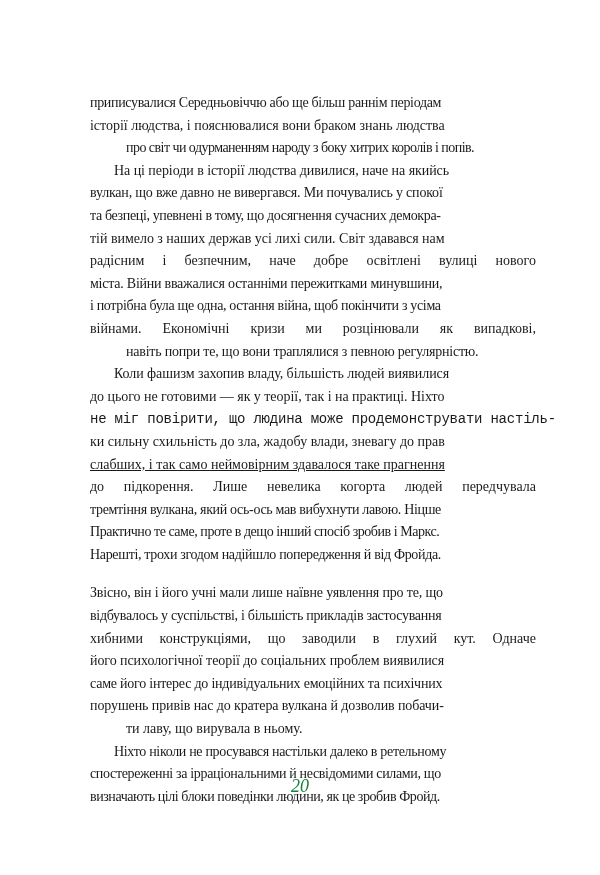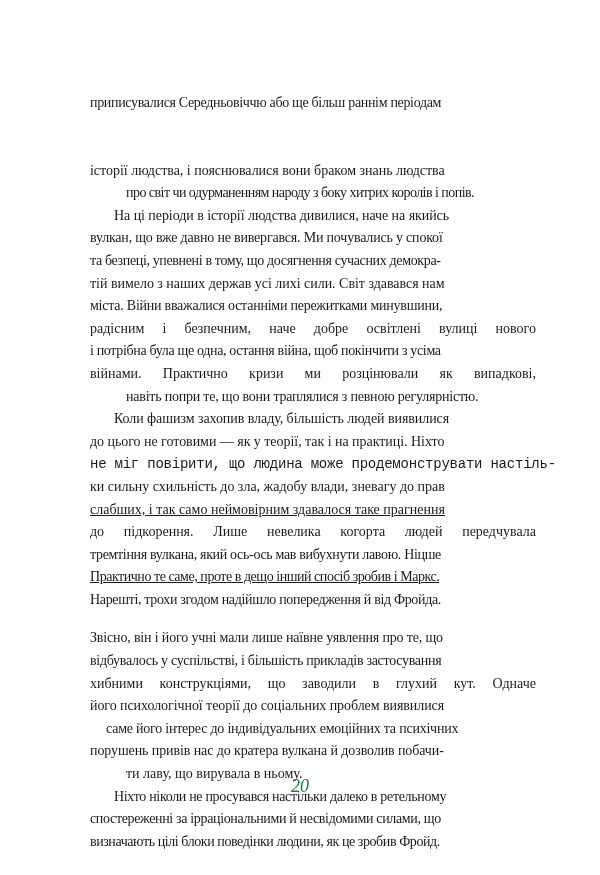--- a/index.html
+++ b/index.html
@@ -50,49 +50,49 @@
       font-size: 18px;
       color: #15803d;
     }
   </style>
 </head>
 <body>
 
 <div class="page">
   <div>
     <span class="line" style="letter-spacing: -0.328125px; text-align-last: left;">приписувалися Середньовіччю або ще більш раннім періодам</span>
-    <span class="line" style="letter-spacing: -0.0183662px; text-align-last: left; margin-top: 45px;">історії людства, і пояснювалися вони браком знань людства</span>
+    <span class="line" style="letter-spacing: -0.0183662px; text-align-last: left;">історії людства, і пояснювалися вони браком знань людства</span>
     <span class="line last" style="letter-spacing: -0.540323px; text-align-last: left;">про світ чи одурманенням народу з боку хитрих королів і попів.</span>
   </div>
   <div>
     <span class="line indent" style="letter-spacing: -0.061942px; text-align-last: left;">На ці періоди в історії людства дивилися, наче на якийсь</span>
     <span class="line" style="letter-spacing: -0.19208px; text-align-last: left;">вулкан, що вже давно не вивергався. Ми почувались у спокої</span>
     <span class="line" style="letter-spacing: -0.352344px; text-align-last: left;">та безпеці, упевнені в тому, що досягнення сучасних демокра-</span>
     <span class="line" style="letter-spacing: -0.0266703px; text-align-last: left;">тій вимело з наших держав усі лихі сили. Світ здавався нам</span>
+    <span class="line">радісним і безпечним, наче добре освітлені вулиці нового</span>
     <span class="line" style="letter-spacing: -0.240625px; text-align-last: left;">міста. Війни вважалися останніми пережитками минувшини,</span>
-    <span class="line">радісним і безпечним, наче добре освітлені вулиці нового</span>
     <span class="line" style="letter-spacing: -0.338371px; text-align-last: left;">і потрібна була ще одна, остання війна, щоб покінчити з усіма</span>
-    <span class="line">війнами. Практично кризи ми розцінювали як випадкові,</span>
+    <span class="line">війнами. Економічні кризи ми розцінювали як випадкові,</span>
     <span class="line last" style="letter-spacing: -0.216864px; text-align-last: left;">навіть попри те, що вони траплялися з певною регулярністю.</span>
   </div>
   <div>
     <span class="line indent" style="letter-spacing: -0.0640024px; text-align-last: left;">Коли фашизм захопив владу, більшість людей виявилися</span>
     <span class="line" style="letter-spacing: -0.0408854px; text-align-last: left;">до цього не готовими — як у теорії, так і на практиці. Ніхто</span>
     <span class="line" style="letter-spacing: -0.229167px; text-align-last: left; font-family: Liberation Mono, monospace;">не міг повірити, що людина може продемонструвати настіль-</span>
     <span class="line" style="letter-spacing: -0.00457974px; text-align-last: left;">ки сильну схильність до зла, жадобу влади, зневагу до прав</span>
     <span class="line" style="letter-spacing: -0.00195312px; text-align-last: left; text-decoration: underline;">слабших, і так само неймовірним здавалося таке прагнення</span>
     <span class="line">до підкорення. Лише невелика когорта людей передчувала</span>
     <span class="line" style="letter-spacing: -0.33028px; text-align-last: left;">тремтіння вулкана, який ось-ось мав вибухнути лавою. Ніцше</span>
-    <span class="line" style="letter-spacing: -0.460156px; text-align-last: left; text-decoration: underline;">Практично те саме, проте в дещо інший спосіб зробив і Маркс.</span>
+    <span class="line" style="letter-spacing: -0.460156px; text-align-last: left;">Практично те саме, проте в дещо інший спосіб зробив і Маркс.</span>
     <span class="line" style="letter-spacing: -0.331963px; text-align-last: left;">Нарешті, трохи згодом надійшло попередження й від Фройда.</span>
     <span class="line" style="letter-spacing: -0.161719px; text-align-last: left; margin-top: 16px;">Звісно, він і його учні мали лише наївне уявлення про те, що</span>
     <span class="line" style="letter-spacing: -0.287398px; text-align-last: left;">відбувалось у суспільстві, і більшість прикладів застосування</span>
     <span class="line">хибними конструкціями, що заводили в глухий кут. Одначе</span>
     <span class="line" style="letter-spacing: -0.0690789px; text-align-last: left;">його психологічної теорії до соціальних проблем виявилися</span>
-    <span class="line" style="letter-spacing: -0.226562px; text-align-last: left; margin-left: 16px;">саме його інтерес до індивідуальних емоційних та психічних</span>
+    <span class="line" style="letter-spacing: -0.226562px; text-align-last: left;">саме його інтерес до індивідуальних емоційних та психічних</span>
     <span class="line" style="letter-spacing: -0.102796px; text-align-last: left;">порушень привів нас до кратера вулкана й дозволив побачи-</span>
     <span class="line last">ти лаву, що вирувала в ньому.</span>
   </div>
   <div>
     <span class="line indent" style="letter-spacing: -0.323382px; text-align-last: left;">Ніхто ніколи не просувався настільки далеко в ретельному</span>
     <span class="line" style="letter-spacing: -0.344298px; text-align-last: left;">спостереженні за ірраціональними й несвідомими силами, що</span>
     <span class="line" style="letter-spacing: -0.42161px; text-align-last: left;">визначають цілі блоки поведінки людини, як це зробив Фройд.</span>
   </div>
 </div>
 

